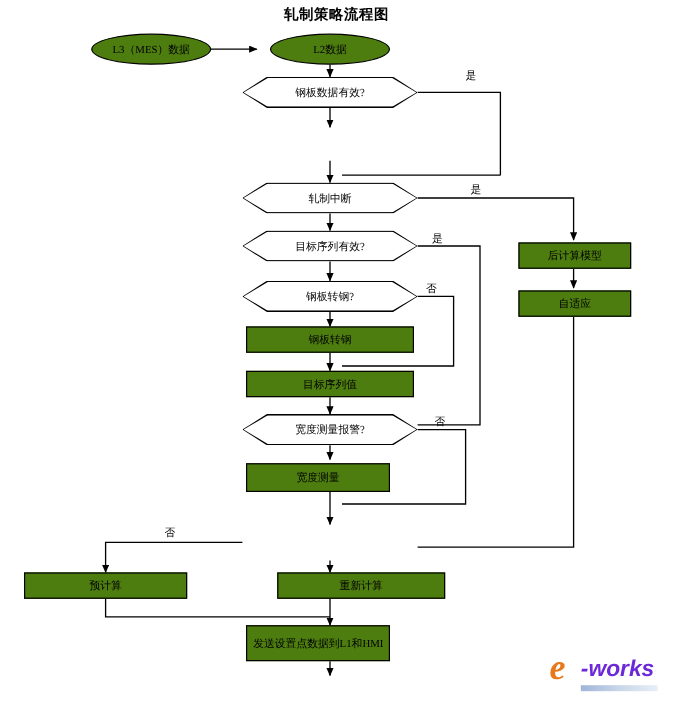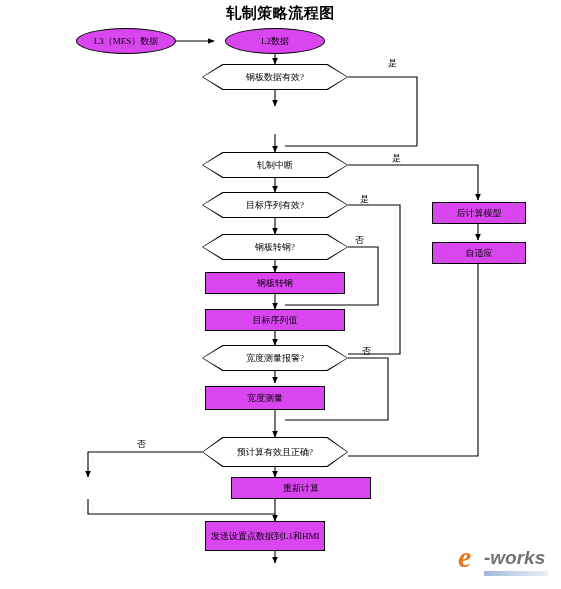--- a/index.html
+++ b/index.html
@@ -10,35 +10,35 @@
     position:relative;
     overflow:hidden;
   }
   #canvas{position:absolute;left:0;top:0;width:561px;height:589px;}
   svg.edges{position:absolute;left:0;top:0;width:561px;height:589px;pointer-events:none;}
 
   .title{
     position:absolute;
     left:0;top:4px;width:561px;
     text-align:center;
-    font-size:15px;
+    font-size:12px;
     font-weight:bold;
     letter-spacing:0.5px;
   }
 
   .node{
     position:absolute;
     box-sizing:border-box;
     display:flex;
     align-items:center;
     justify-content:center;
     text-align:center;
     font-size:9px;
     line-height:11px;
-    background:#d946ef;
+    background:#4d7c0f;
     border:1px solid #000;
     padding:0 3px;
   }
   .node.proc{border:1px solid #000;}
   .node.term{border-radius:50% / 50%;border:1px solid #000;}
   .node.term-pill{border-radius:999px;}
 
   
   .node.dec{
     border:none;
@@ -73,21 +73,21 @@
     position:absolute;left:0;top:2px;
     font-family:"Liberation Serif","DejaVu Serif",serif;
     font-size:30px;font-style:italic;font-weight:bold;
     color:#E8791B;
     line-height:30px;
   }
   .logo .wtext{
     position:absolute;left:26px;top:8px;
     font-family:"Liberation Sans","DejaVu Sans",sans-serif;
     font-size:19px;font-style:italic;font-weight:bold;
-    color:#737373;
+    color:#6d28d9;
     line-height:19px;
   }
   .logo .bar{
     position:absolute;left:26px;top:31px;width:64px;height:5px;
     background:linear-gradient(90deg,#9fb6d8,#c9d6e8,#e8eef6);
   }
 </style>
 </head>
 <body>
 
@@ -196,26 +196,24 @@
   <div class="node dec" style="left:202px;top:345px;width:146px;height:26px;">
     <div class="hexbg"></div>
     <div class="hexfg"></div>
     <span class="lbl">宽度测量报警?</span>
   </div>
 
   <div class="node proc" style="left:205px;top:386px;width:120px;height:24px;">
     <span>宽度测量</span>
   </div>
 
-  <div class="node dec" style="left:202px;top:437px;width:146px;height:30px;">
-    <div class="hexbg"></div>
-    <div class="hexfg"></div>
-    <span class="lbl">预计算有效且正确?</span>
-  </div>
-
+
+  <div class="node proc" style="left:20px;top:477px;width:136px;height:22px;">
+    <span>预计算</span>
+  </div>
 
   <div class="node proc" style="left:205px;top:477px;width:140px;height:22px;margin-left:26px;">
     <span>重新计算</span>
   </div>
 
   <div class="node proc" style="left:205px;top:521px;width:120px;height:30px;justify-content:flex-start;text-align:left;padding-left:5px;">
     <span>发送设置点数据到L1和HMI</span>
   </div>
 
 

